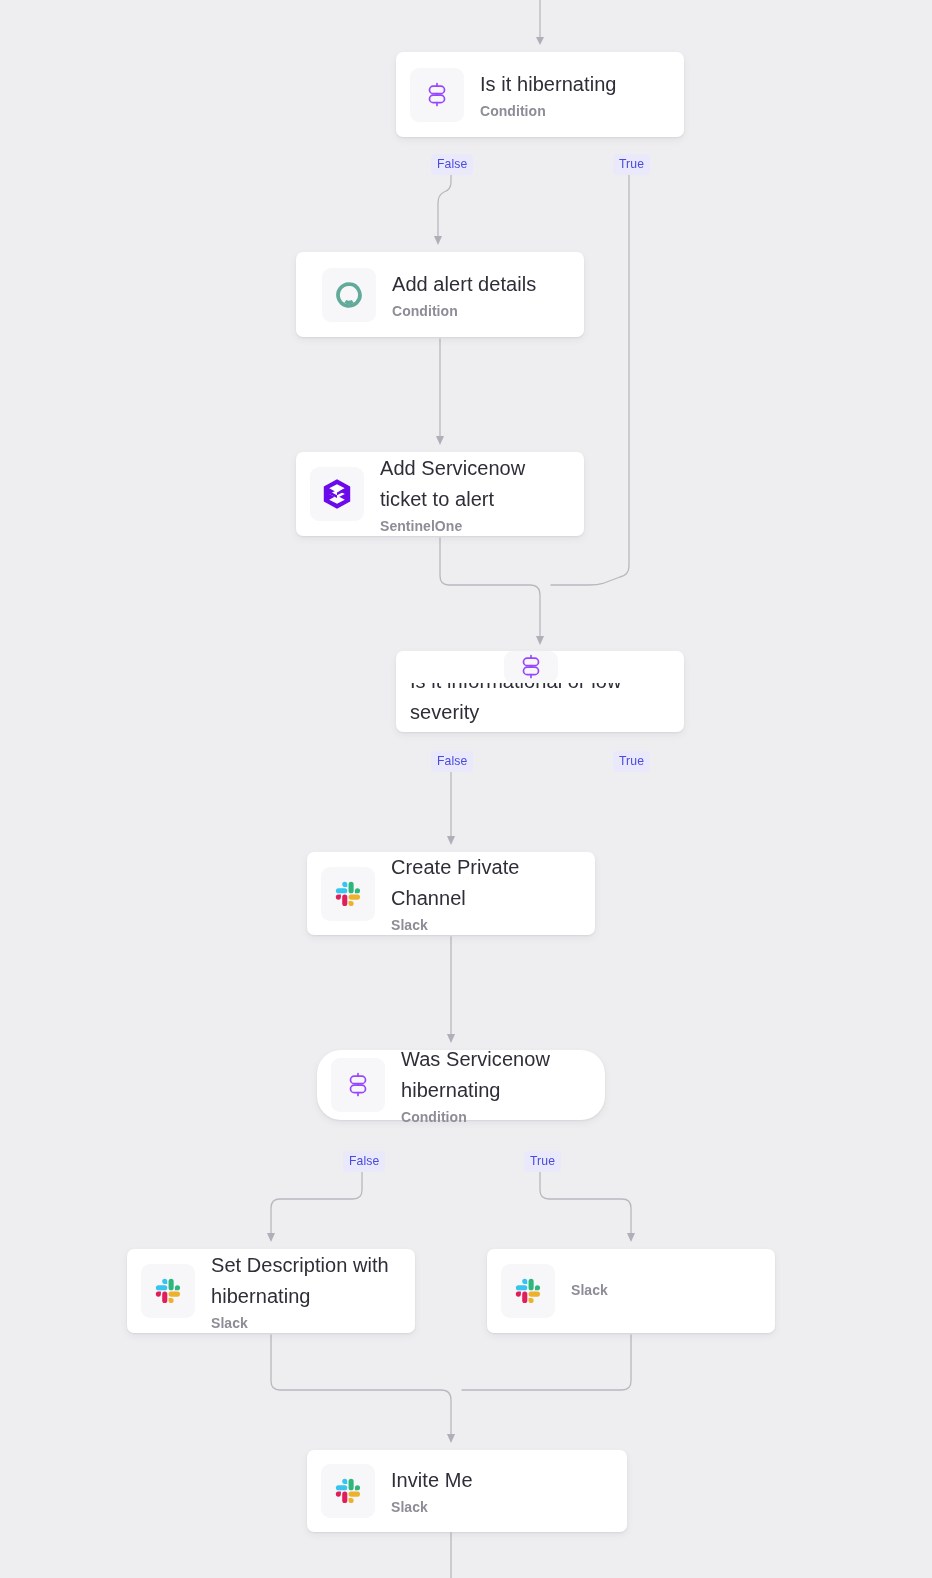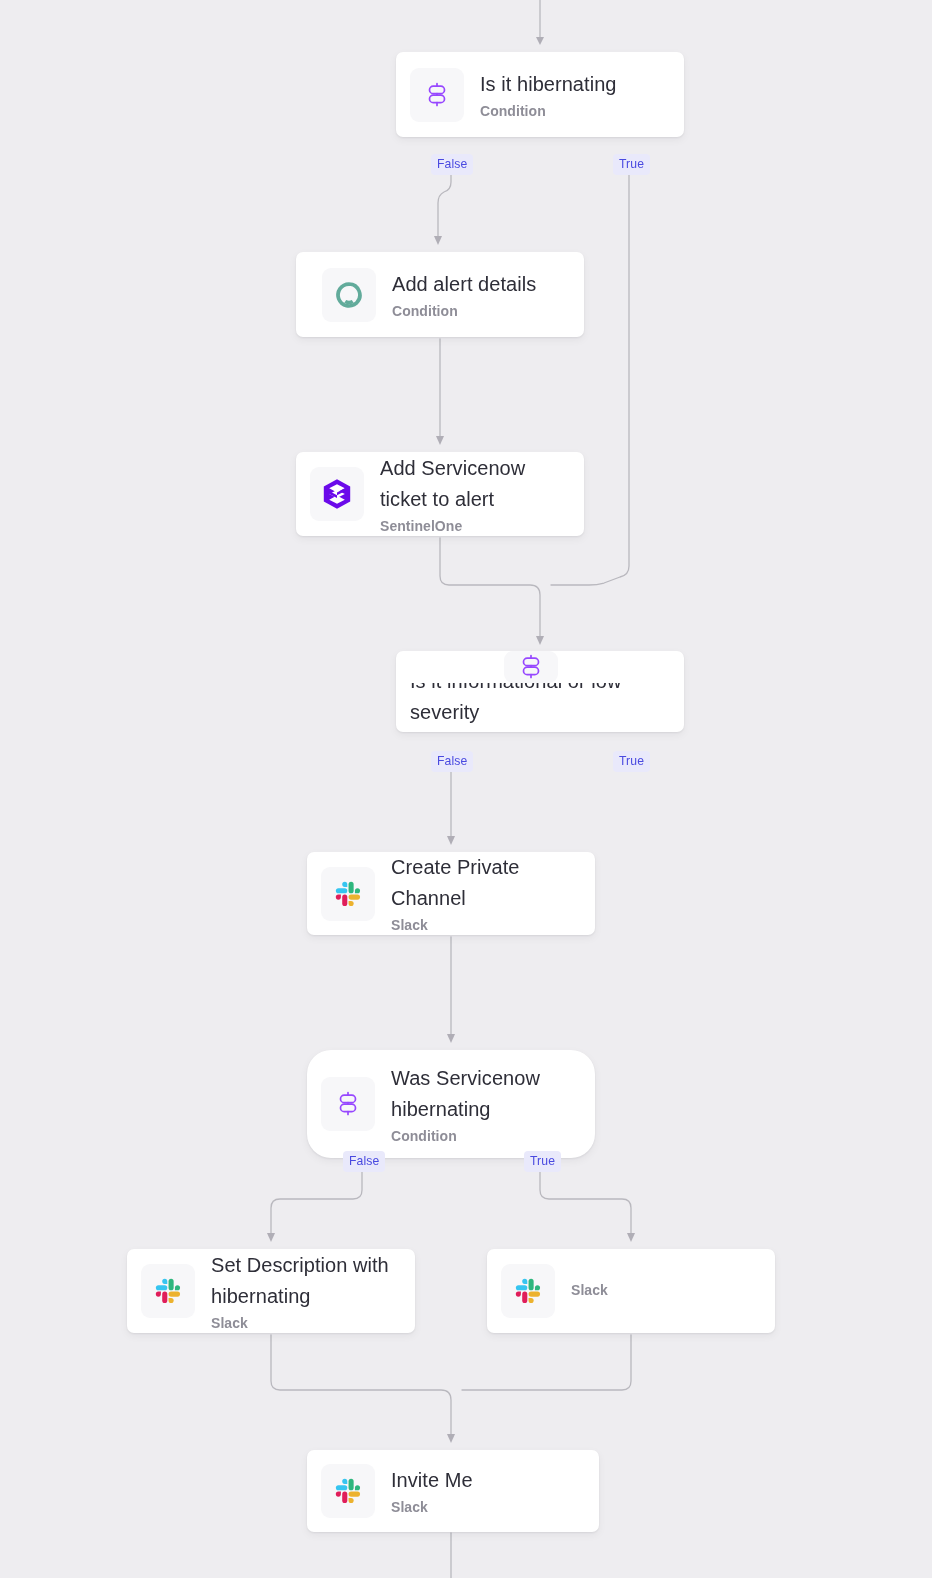--- a/index.html
+++ b/index.html
@@ -283,21 +283,21 @@
           <path d="M 18.1 20.65 a 2.55 2.55 0 0 1 0 -5.1 h 6.4 a 2.55 2.55 0 0 1 0 5.1 z" fill="#ecb22e"></path>
         </g>
       </svg>
     </div>
     <div class="node-text">
       <div class="node-title">Create Private Channel</div>
       <div class="node-subtitle">Slack</div>
     </div>
   </div>
 
-  <div class="node" style="left:307px; top:1050px; width:288px; height:108px;border-radius:24px;">
+  <div class="node" style="left:317px; top:1050px; width:288px; height:70px;border-radius:24px;">
     <div class="node-icon-wrap">
       <svg class="glyph" width="26" height="26" viewBox="0 0 26 26">
         <rect x="5.5" y="4.2" width="15" height="7.4" rx="3.7" fill="none" stroke="#9747ff" stroke-width="1.7"></rect>
         <rect x="5.5" y="13.2" width="15" height="7.4" rx="3.7" fill="none" stroke="#9747ff" stroke-width="1.7"></rect>
         <path d="M 13 1.6 L 13 4.2 M 13 11.6 L 13 13.2 M 13 20.6 L 13 23.4" stroke="#9747ff" stroke-width="1.7" stroke-linecap="round" fill="none"></path>
       </svg>
     </div>
     <div class="node-text">
       <div class="node-title">Was Servicenow hibernating</div>
       <div class="node-subtitle">Condition</div>
@@ -338,21 +338,21 @@
           <path d="M 18.1 21.95 a 2.55 2.55 0 1 1 -2.55 2.55 v -2.55 z" fill="#ecb22e"></path>
           <path d="M 18.1 20.65 a 2.55 2.55 0 0 1 0 -5.1 h 6.4 a 2.55 2.55 0 0 1 0 5.1 z" fill="#ecb22e"></path>
         </g>
       </svg>
     </div>
     <div class="node-text">
       <div class="node-subtitle">Slack</div>
     </div>
   </div>
 
-  <div class="node" style="left:307px; top:1450px; width:292px; height:82px;">
+  <div class="node" style="left:307px; top:1450px; width:320px; height:82px;">
     <div class="node-icon-wrap">
       <svg class="glyph" width="30" height="30" viewBox="0 0 30 30">
         <g fill="none">
           <path d="M 7.9 18.1 a 2.55 2.55 0 1 1 -2.55 -2.55 h 2.55 z" fill="#e01e5a"></path>
           <path d="M 9.2 18.1 a 2.55 2.55 0 0 1 5.1 0 v 6.35 a 2.55 2.55 0 0 1 -5.1 0 z" fill="#e01e5a"></path>
           <path d="M 11.75 7.9 a 2.55 2.55 0 1 1 2.55 -2.55 v 2.55 z" fill="#36c5f0"></path>
           <path d="M 11.75 9.2 a 2.55 2.55 0 0 1 0 5.1 H 5.4 a 2.55 2.55 0 0 1 0 -5.1 z" fill="#36c5f0"></path>
           <path d="M 21.95 11.75 a 2.55 2.55 0 1 1 2.55 2.55 h -2.55 z" fill="#2eb67d"></path>
           <path d="M 20.65 11.75 a 2.55 2.55 0 0 1 -5.1 0 V 5.4 a 2.55 2.55 0 0 1 5.1 0 z" fill="#2eb67d"></path>
           <path d="M 18.1 21.95 a 2.55 2.55 0 1 1 -2.55 2.55 v -2.55 z" fill="#ecb22e"></path>

